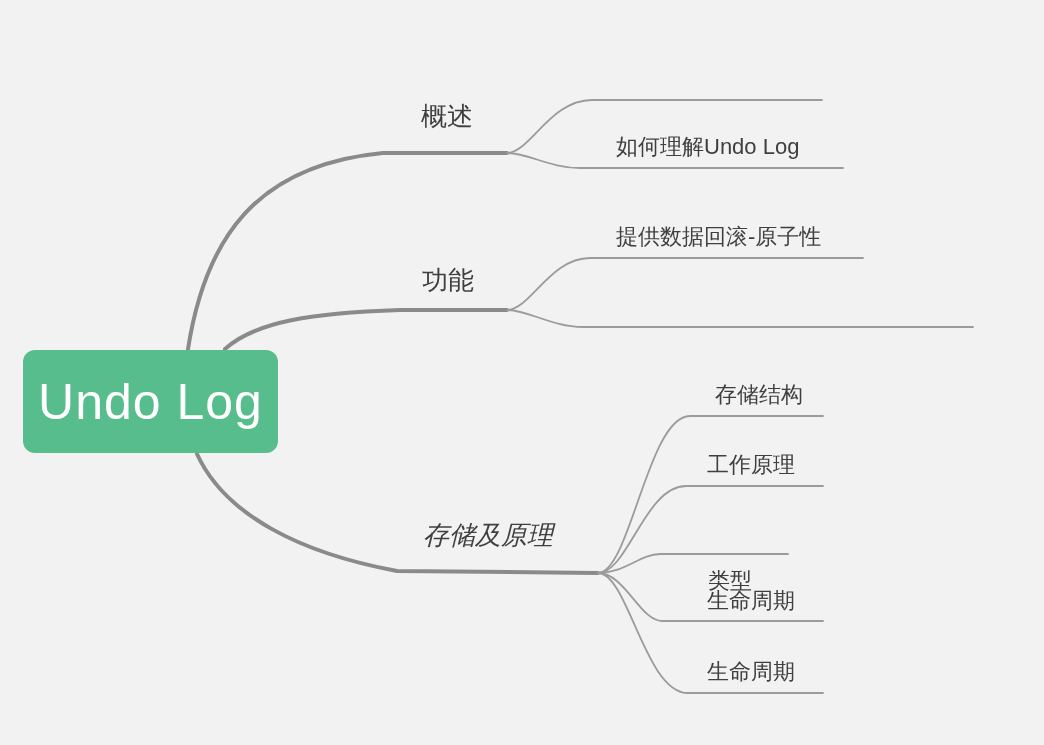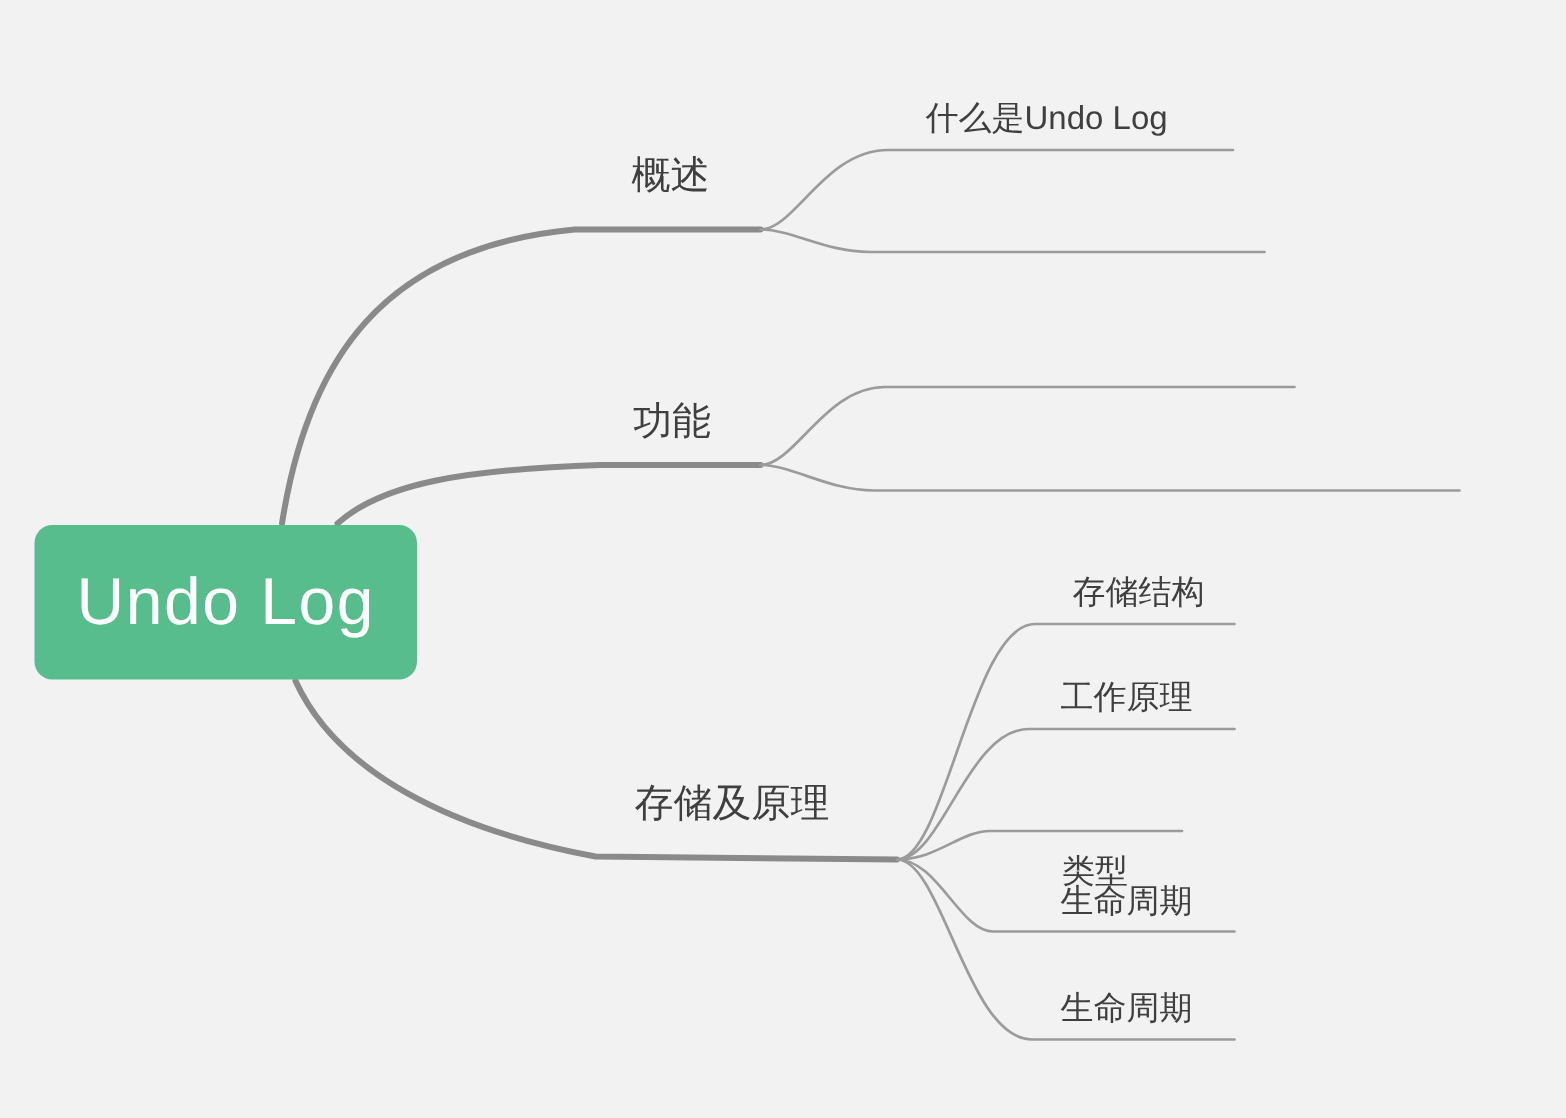--- a/index.html
+++ b/index.html
@@ -47,21 +47,21 @@
     width: 255px; height: 103px;
     background: var(--green);
     border-radius: 12px;
     display: flex;
     align-items: center;
     justify-content: center;
     cursor: default;
   }
   .root-node span {
     color: var(--root-text);
-    font-size: 44px;
+    font-size: 50px;
     font-weight: 400;
     letter-spacing: 1px;
     white-space: nowrap;
     text-align: center;
   }
   .node-label {
     position: absolute;
     color: var(--text);
     white-space: nowrap;
     cursor: default;
@@ -98,24 +98,25 @@
     <path class="thin" d="M 598,573 C 625,573 640,621 662,621 H 823"></path>
     <path class="thin" d="M 598,573 C 628,573 645,693 688,693 H 823"></path>
   </svg>
 
   <div class="root-node">
     <span>Undo Log</span>
   </div>
 
   <div class="node-label branch-label" style="left:421px; top:96px;">概述</div>
   <div class="node-label branch-label" style="left:422px; top:260px;">功能</div>
-  <div class="node-label branch-label" style="left:423px; top:515px;">存储及原理</div>
+  <div class="node-label branch-label" style="left:423px; top:515px;font-style:italic;">存储及原理</div>
 
-  <div class="node-label child-label" style="left:617px; top:64px;">什么是Undo Log</div>
+  <div class="node-label child-label" style="left:616px; top:132px;">如何理解Undo Log</div>
 
+  <div class="node-label child-label" style="left:616px; top:222px;">提供数据回滚-原子性</div>
 
   <div class="node-label child-label" style="left:715px; top:380px;">存储结构</div>
   <div class="node-label child-label" style="left:707px; top:450px;font-family:Liberation Serif, serif;">工作原理</div>
   <div class="node-label child-label" style="left:708px; top:518px;margin-top:48px;">类型</div>
   <div class="node-label child-label" style="left:707px; top:586px;">生命周期</div>
   <div class="node-label child-label" style="left:707px; top:657px;">生命周期</div>
 
 </div>
 
 </body></html>

